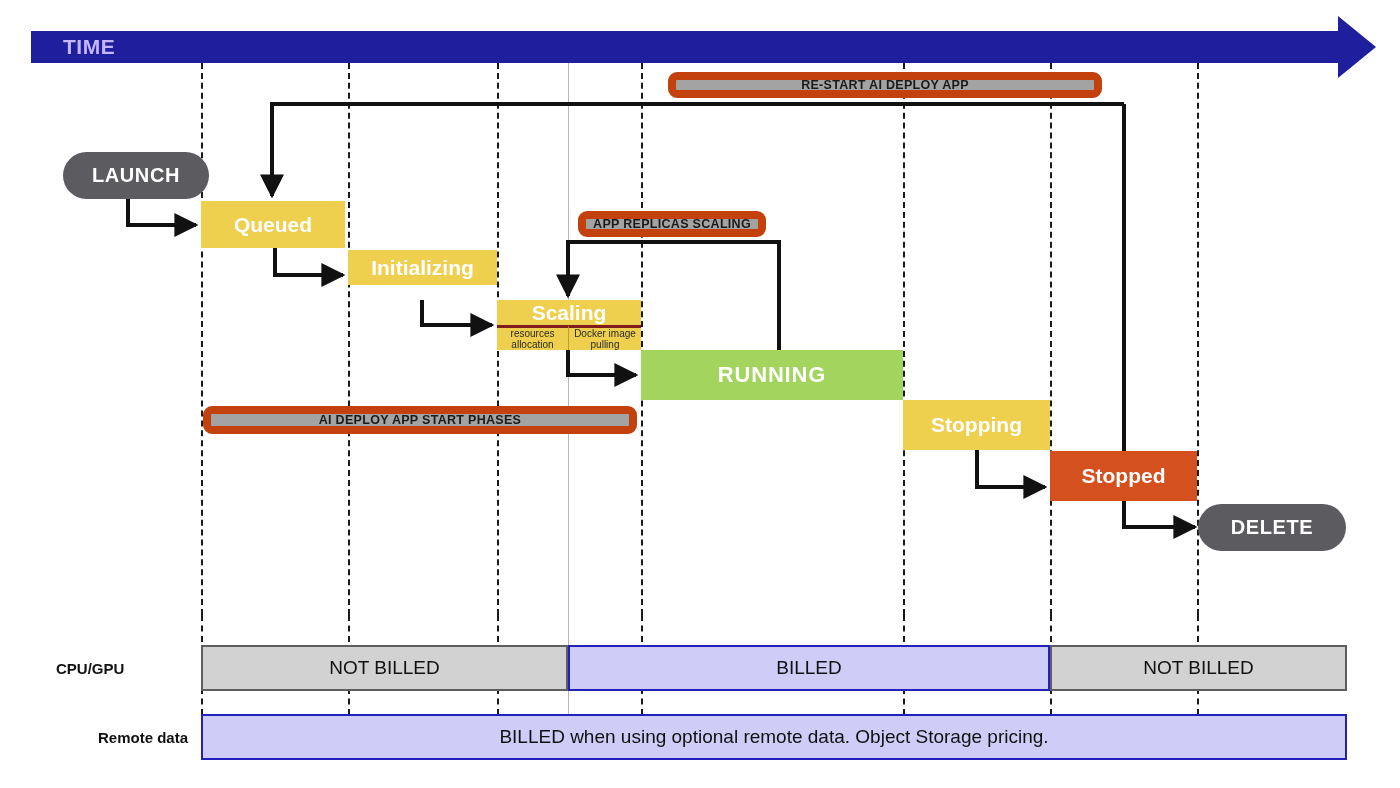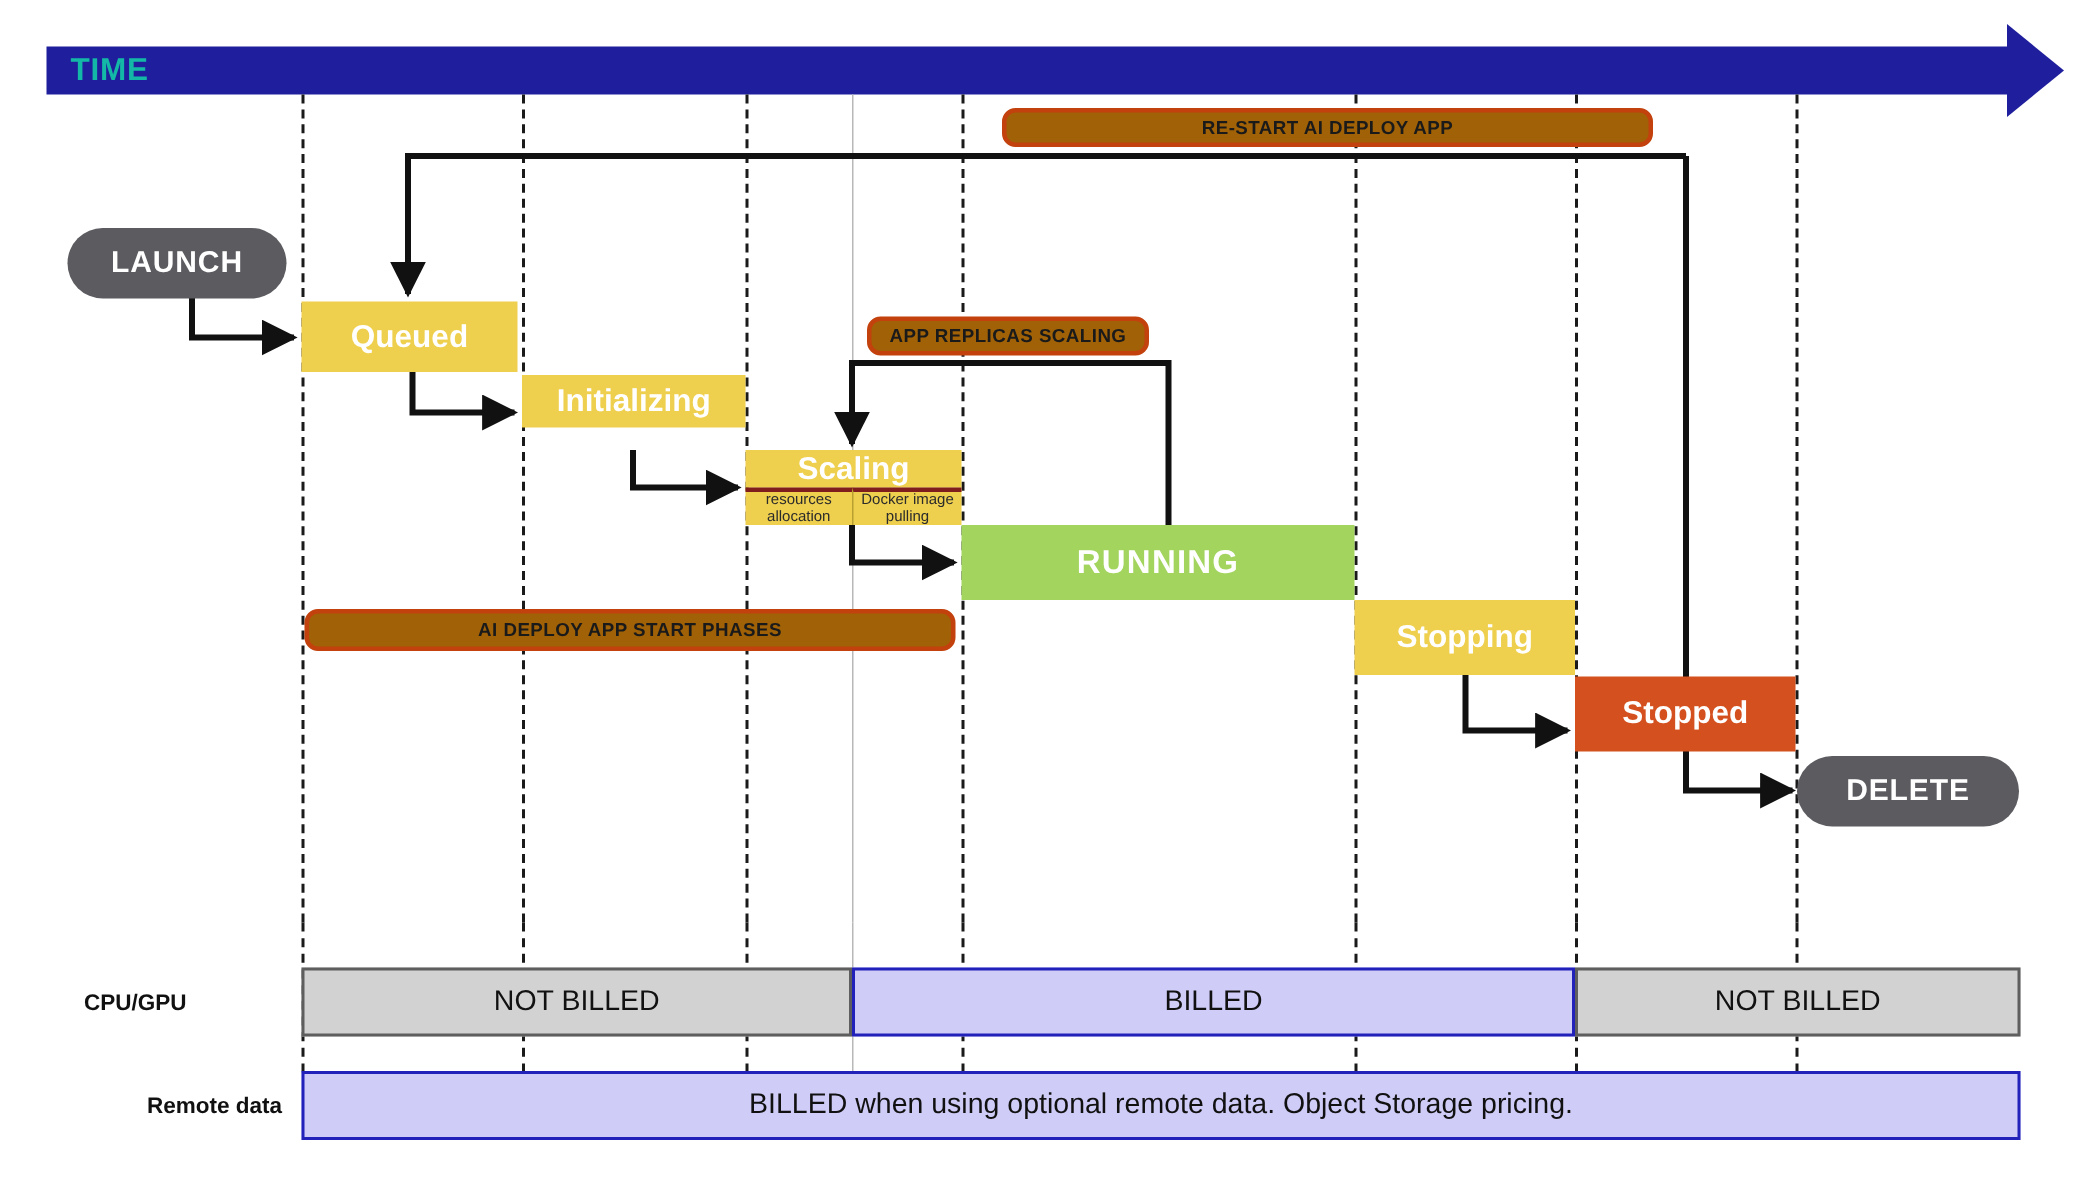--- a/index.html
+++ b/index.html
@@ -9,22 +9,22 @@
     width:1400px;height:788px;position:relative;overflow:hidden;
   }
   #stage{position:absolute;left:0;top:0;width:1400px;height:788px;}
 
   
   .time-bar{
     position:absolute;left:31px;top:31px;width:1311px;height:32px;
     background:#1F1E9C;
   }
   .time-bar .time-label{
-    position:absolute;left:16px;top:50%;transform:translateY(-50%);
-    color:#14b8a6;font-size:21px;font-weight:bold;letter-spacing:.5px;text-align:center;
+    position:absolute;left:32px;top:50%;transform:translateY(-50%);
+    color:#c4b5fd;font-size:21px;font-weight:bold;letter-spacing:.5px;text-align:center;
   }
   .time-arrow-head{
     position:absolute;left:1338px;top:16px;width:0;height:0;
     border-top:31px solid transparent;
     border-bottom:31px solid transparent;
     border-left:38px solid #1F1E9C;
   }
 
   
   .vline{position:absolute;width:0;border-left:2px dashed #1a1a1a;}
@@ -58,21 +58,21 @@
   
   .pill{
     position:absolute;background:#5B5B60;border-radius:999px;
     display:flex;align-items:center;justify-content:center;
     color:#ffffff;font-weight:bold;font-size:20px;letter-spacing:.6px;
   }
 
   
   .callout{
     position:absolute;box-sizing:border-box;
-    background:#a16207;border:3px solid #c2410c;border-radius:9px;
+    background:#a3a3a3;border:8px solid #c2410c;border-radius:9px;
     display:flex;align-items:center;justify-content:center;
     font-size:12.5px;font-weight:bold;color:#1a1a1a;letter-spacing:.3px;
   }
 
   
   .row-label{
     position:absolute;font-size:15px;font-weight:bold;color:#111;
     display:flex;align-items:center;
   }
   .bill{
@@ -136,21 +136,21 @@
       <path d="M 1124 500 L 1124 527 L 1195 527"></path>
 
       <path d="M 1124 104 L 272 104 L 272 196"></path>
 
       <path d="M 779 375 L 779 242 L 568 242 L 568 296"></path>
     </g>
 
     <path d="M 1124 104 L 1124 500" fill="none" stroke="#111111" stroke-width="4"></path>
   </svg>
 
-  <div class="pill" style="left:45px;top:152px;width:146px;height:47px;">
+  <div class="pill" style="left:63px;top:152px;width:146px;height:47px;">
     <span>LAUNCH</span>
   </div>
 
   <div class="pill" style="left:1198px;top:504px;width:148px;height:47px;">
     <span>DELETE</span>
   </div>
 
   <div class="state yellow" style="left:201px;top:201px;width:144px;height:47px;font-size:21px;">
     <span>Queued</span>
   </div>

